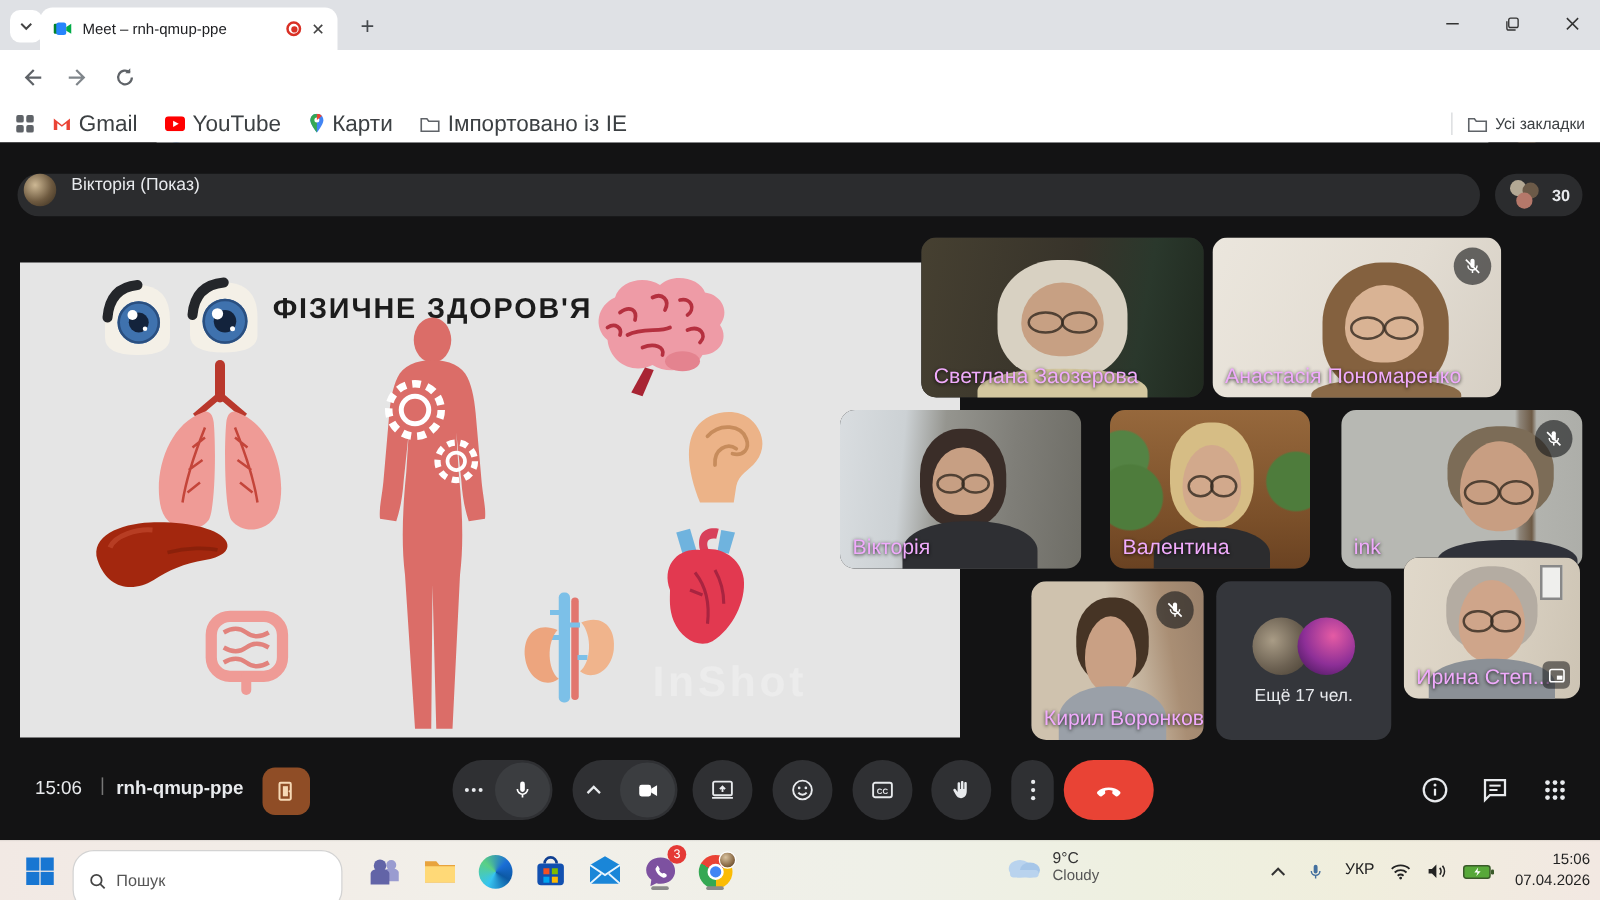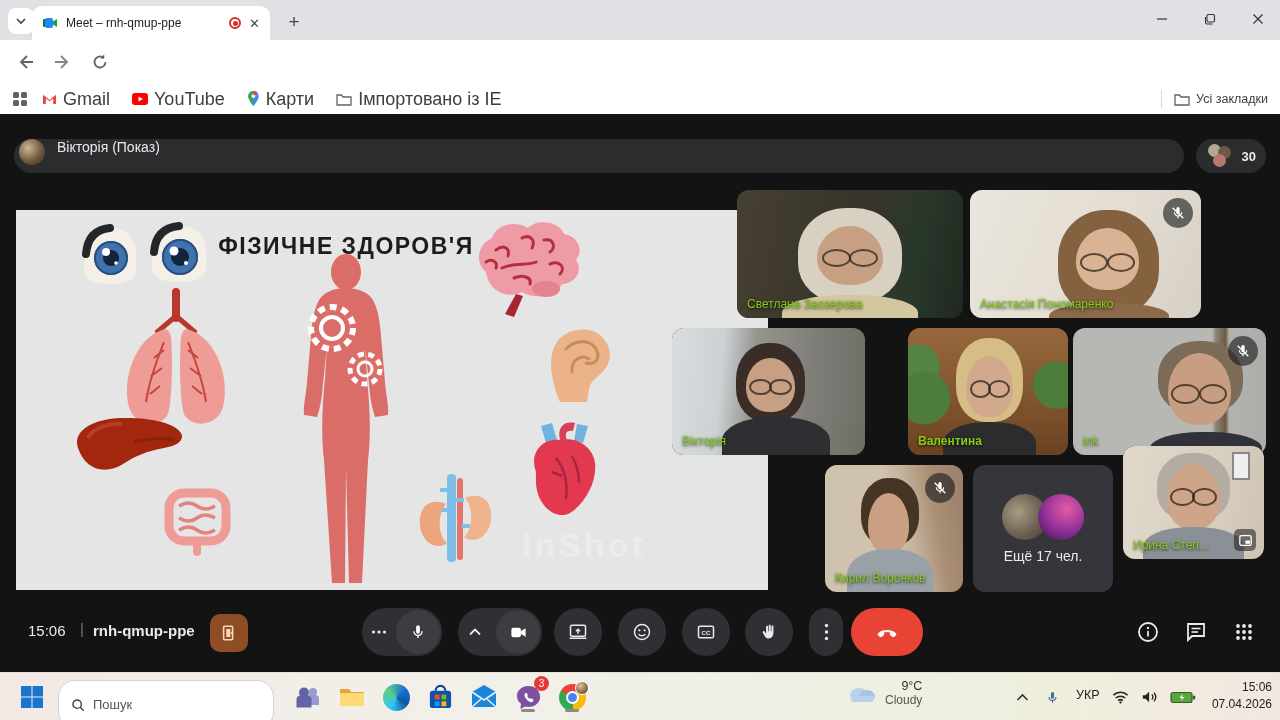--- a/index.html
+++ b/index.html
@@ -46,21 +46,21 @@
   .tile{position:absolute;border-radius:12px;overflow:hidden;background:#222;}
   .cam{position:absolute;inset:0;}
   .ph,.pf,.pb{position:absolute;}
   .ph{border-radius:46% 46% 42% 42%;}
   .pf{border-radius:50% 50% 46% 46%/55% 55% 44% 44%;}
   .pb{border-radius:46% 46% 0 0;}
   .pgl{position:absolute;}
   .pgl::before,.pgl::after{content:"";position:absolute;top:0;width:44%;height:100%;border:2px solid rgba(48,38,30,.78);border-radius:50%;}
   .pgl::before{left:0;}
   .pgl::after{right:0;}
-  .tlabel{position:absolute;left:10px;bottom:7px;font-size:12px;color:#84cc16;text-shadow:0 1px 3px rgba(0,0,0,.85);white-space:nowrap;}
+  .tlabel{position:absolute;left:10px;bottom:7px;font-size:17px;color:#f0abfc;text-shadow:0 1px 3px rgba(0,0,0,.85);white-space:nowrap;}
   .mutechip{position:absolute;top:8px;right:8px;width:30px;height:30px;border-radius:50%;background:rgba(25,26,28,.62);display:flex;align-items:center;justify-content:center;}
   .pipchip{position:absolute;right:8px;bottom:8px;width:22px;height:22px;border-radius:5px;background:rgba(25,26,28,.55);display:flex;align-items:center;justify-content:center;}
 
   .t1 .cam{background:linear-gradient(100deg,#464031 0%,#37332a 52%,#2a382c 76%,#20291f 100%);}
   .t1 .ph{left:27%;top:14%;width:46%;height:74%;background:#d8d1c2;}
   .t1 .pf{left:35.5%;top:28%;width:29%;height:46%;background:#c7a083;}
   .t1 .pb{left:20%;top:82%;width:60%;height:30%;background:#d3c79f;}
   .t1 .pgl{left:37.5%;top:46%;width:25%;height:11%;}
 
   .t2 .cam{background:linear-gradient(115deg,#ebe6dd 0%,#e2dcd2 60%,#d6cfc4 100%);}
@@ -127,21 +127,21 @@
 
   
   .taskbar{position:absolute;left:0;top:672px;width:1280px;height:48px;
     background:linear-gradient(90deg,#f2e9e4 0%,#f2efe9 28%,#eff0e8 55%,#eef0e0 72%,#f0eedd 85%,#f2e8e2 100%);
     border-top:1px solid rgba(0,0,0,.06);}
   .tb-item{position:absolute;top:8px;width:32px;height:32px;display:flex;align-items:center;justify-content:center;}
   .searchbox{position:absolute;left:58px;top:7px;width:216px;height:49px;background:#fff;border:1px solid #d3d3d3;border-radius:17px;display:flex;align-items:center;padding:0 12px;gap:8px;}
   .searchbox span{font-size:13px;color:#555;}
   .runline{position:absolute;bottom:1px;left:50%;transform:translateX(-50%);width:14px;height:3px;border-radius:2px;background:#8a8a8a;}
   .badge{position:absolute;right:-5px;top:-5px;min-width:15px;height:15px;border-radius:8px;background:#e53935;color:#fff;font-size:10px;display:flex;align-items:center;justify-content:center;padding:0 3px;}
-  .weather{position:absolute;left:847px;top:6px;display:flex;align-items:center;gap:8px;text-align:right;}
+  .weather{position:absolute;left:804px;top:6px;display:flex;align-items:center;gap:8px;}
   .wtxt div:first-child{font-size:12.5px;color:#333;}
   .wtxt div:last-child{font-size:12px;color:#555;}
   .lang{position:absolute;left:1076px;top:15px;font-size:12.5px;color:#222;}
   .clock{position:absolute;right:8px;top:6px;text-align:right;font-size:12px;color:#222;line-height:1.45;}
   .traybtn{position:absolute;top:12px;width:24px;height:24px;display:flex;align-items:center;justify-content:center;}
 </style>
 </head>
 <body>
 
 <div id="page">
@@ -399,21 +399,21 @@
     <div class="tile t3" style="left:672px;top:214px;width:193px;height:127px;">
       <div class="cam">
           <div class="ph"></div>
           <div class="pf"></div>
           <div class="pb"></div>
           <div class="pgl"></div>
         </div>
       <span class="tlabel">Вікторія</span>
     </div>
 
-    <div class="tile t4" style="left:908px;top:214px;width:160px;height:127px;font-weight:bold;">
+    <div class="tile t4" style="left:888px;top:214px;width:160px;height:127px;">
       <div class="cam">
           <div class="ph"></div>
           <div class="pf"></div>
           <div class="pb"></div>
           <div class="pgl"></div>
         </div>
       <span class="tlabel">Валентина</span>
     </div>
 
     <div class="tile t5" style="left:1073px;top:214px;width:193px;height:127px;text-align:right;">

